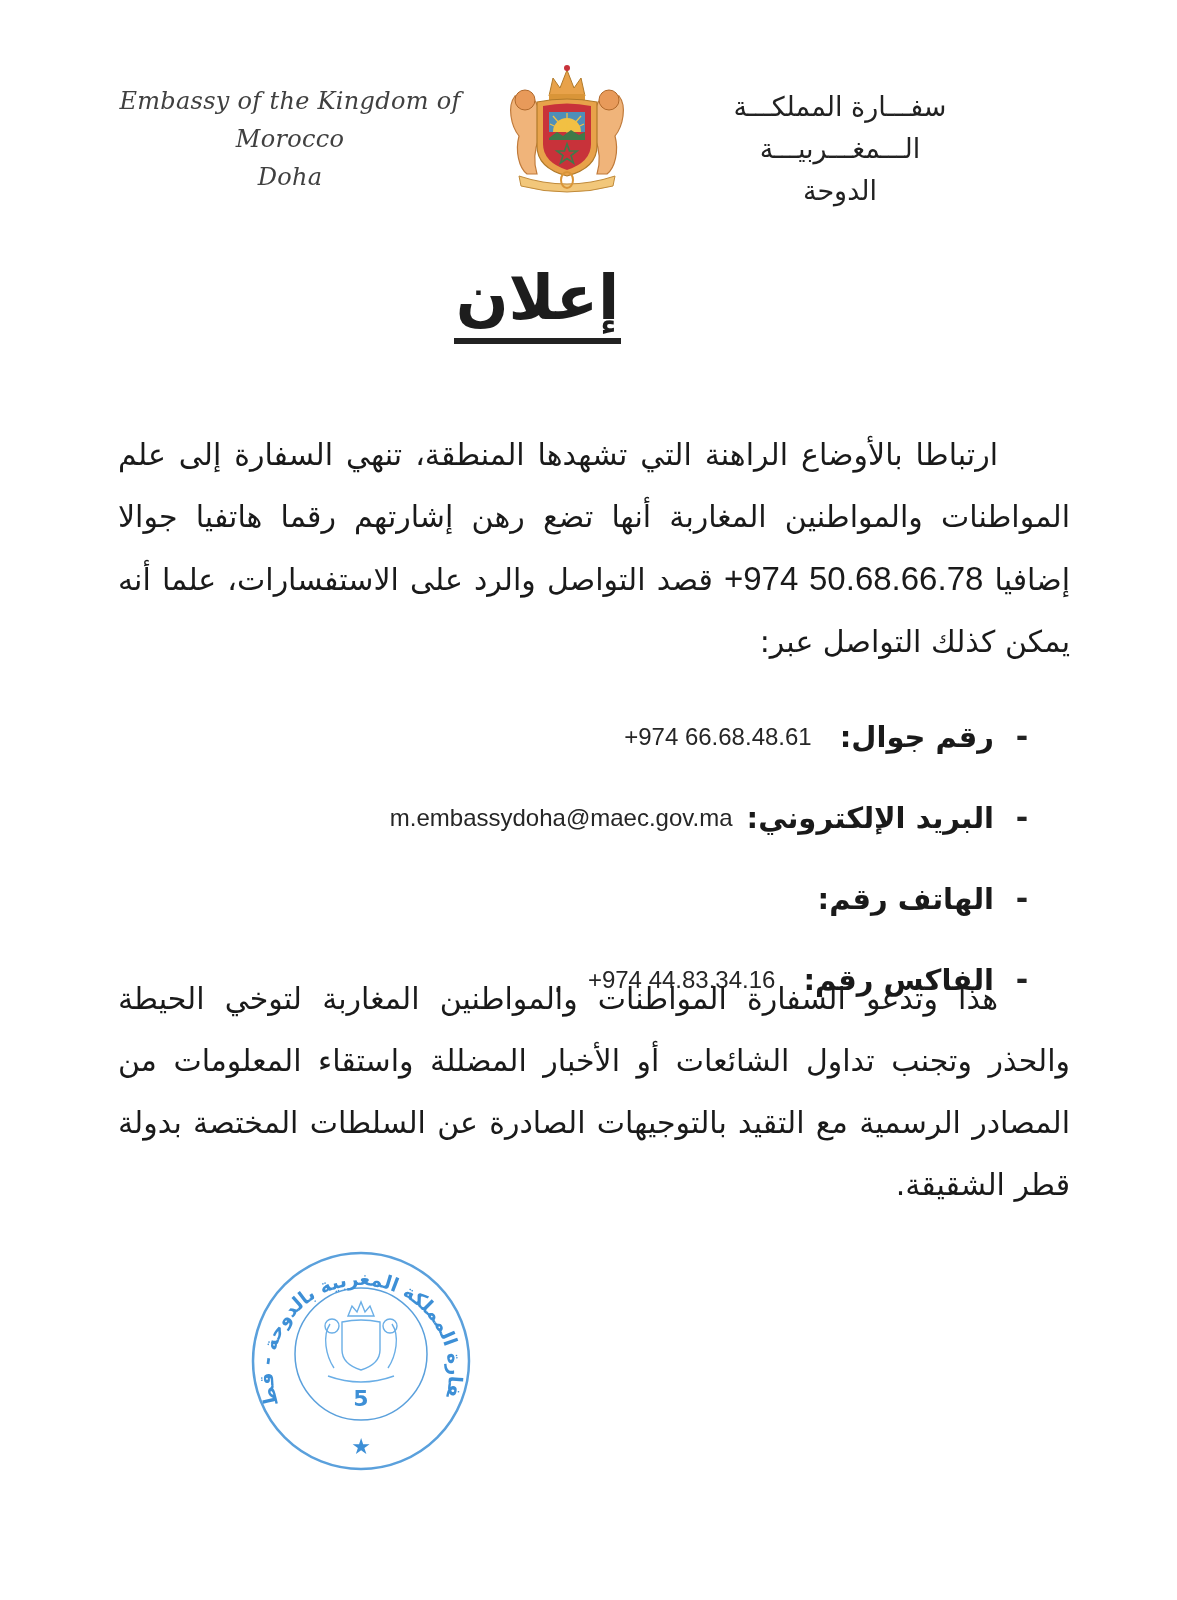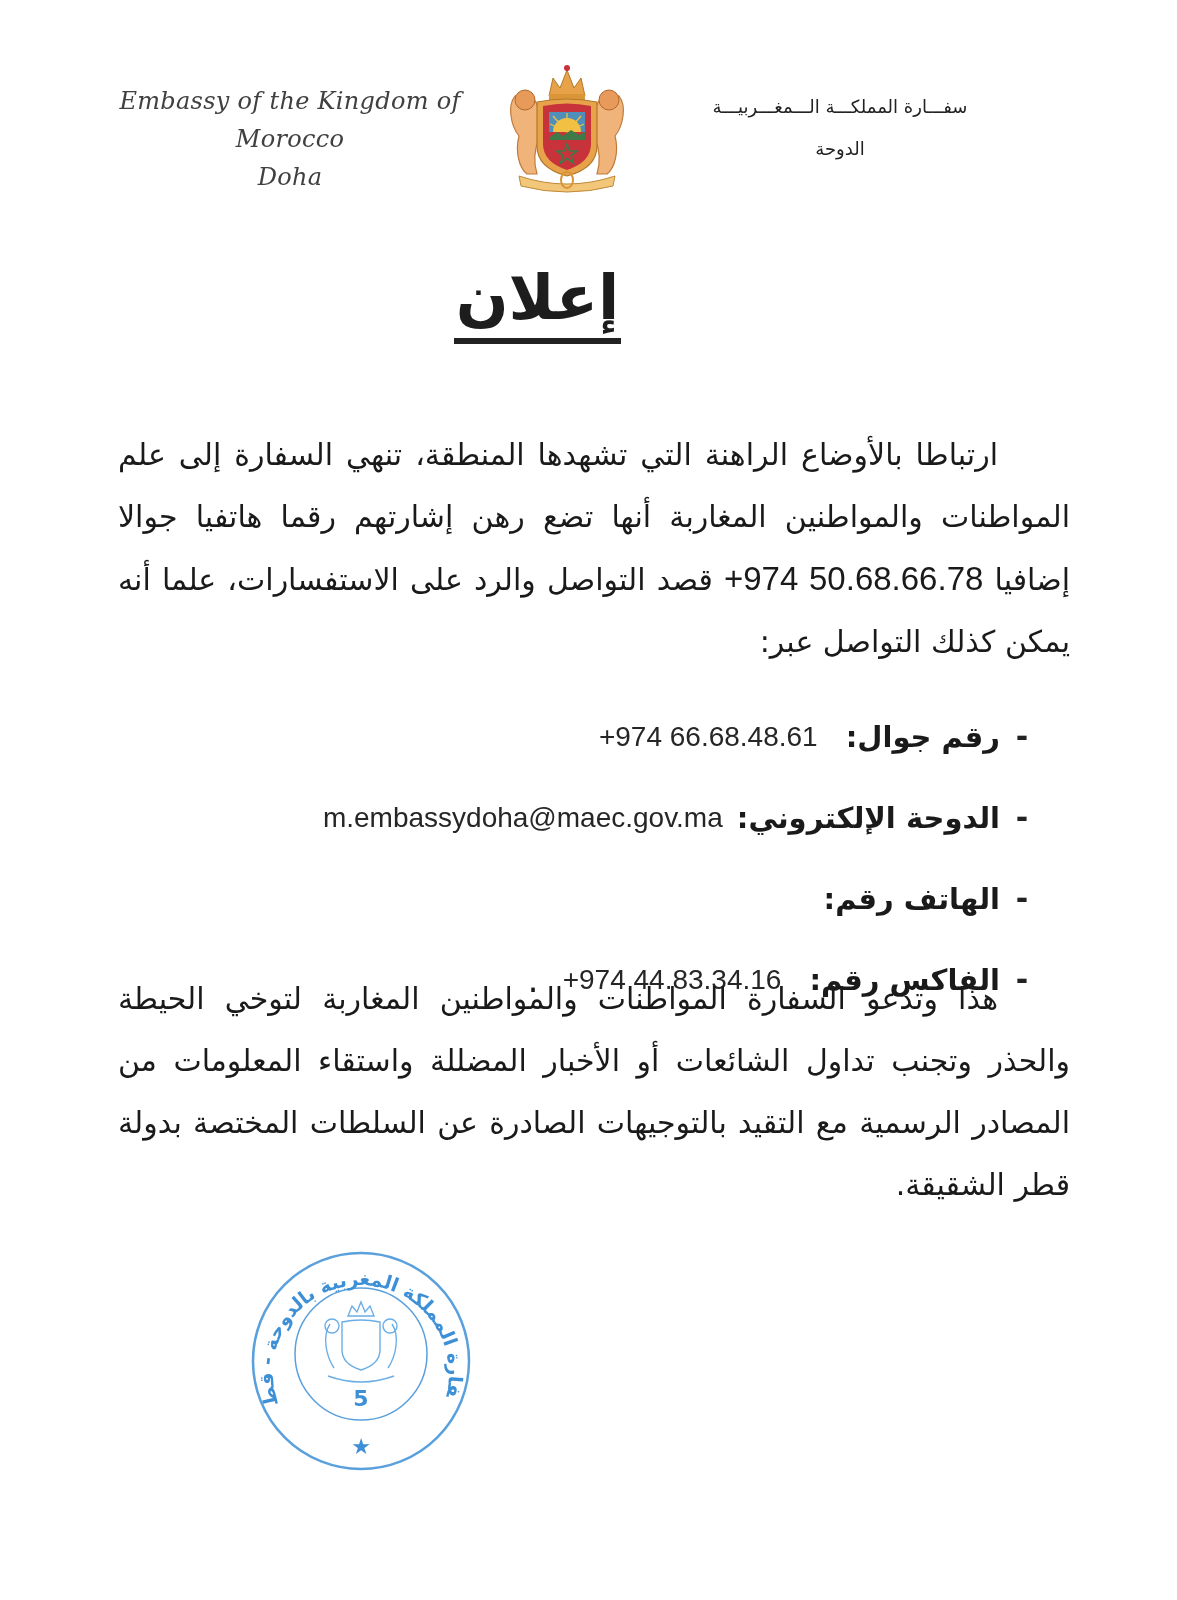--- a/index.html
+++ b/index.html
@@ -9,21 +9,21 @@
     font-family: "DejaVu Sans", sans-serif;
   }
   .letterhead-en {
     position: absolute; left: 100px; top: 82px; width: 380px; text-align: center;
     font-family: "DejaVu Serif", serif; font-style: italic; color: #404040;
     font-size: 24px; line-height: 38px; letter-spacing: 0.3px;
   }
   .letterhead-ar {
     position: absolute; left: 650px; top: 86px; width: 380px; text-align: center;
     direction: rtl; font-family: "DejaVu Sans", sans-serif; color: #222;
-    font-size: 18px; line-height: 42px; letter-spacing: 1px;
+    font-size: 27px; line-height: 42px; letter-spacing: 1px;
   }
   .emblem { position: absolute; left: 497px; top: 56px; width: 140px; height: 140px; }
   .title {
     position: absolute; left: 0; width: 1075px; top: 262px; text-align: center;
     direction: rtl;
   }
   .title span {
     display: inline-block; font-family: "DejaVu Sans", sans-serif; font-weight: bold;
     font-size: 62px; line-height: 72px; color: #1d1d1d;
     border-bottom: 6px solid #222; padding: 0 2px 4px 2px;
@@ -34,25 +34,25 @@
   }
   .para .indent { display: inline-block; width: 72px; }
   .para b { font-family: "Liberation Sans", sans-serif; font-weight: normal; font-size: 33px; }
   .p1 { top: 424px; }
   .p2 { top: 968px; }
   .list { position: absolute; left: 160px; width: 880px; top: 696px; direction: rtl; }
   .li { height: 81px; display: flex; align-items: center; direction: rtl; }
   .li .dash { width: 36px; font-size: 30px; font-weight: bold; color: #222; text-align: center; }
   .li .label {
     font-family: "DejaVu Sans", sans-serif; font-weight: bold; font-size: 29px;
-    margin-right: 4px; margin-left: 28px; color: #1a1a1a;
+    margin-right: 10px; margin-left: 28px; color: #1a1a1a;
   }
   .li .value {
     direction: ltr; unicode-bidi: embed; font-family: "Liberation Sans", sans-serif;
-    font-size: 28px; color: #262626;
+    font-size: 24px; color: #262626;
   }
   .li .trail { font-size: 35px; margin-right: 24px; }
   .stamp { position: absolute; left: 246px; top: 1246px; width: 230px; height: 230px; }
 </style>
 </head>
 <body>
 
 <div class="letterhead-en">
   <div>Embassy of the Kingdom of Morocco</div>
   <div>Doha</div>
@@ -107,21 +107,21 @@
 </div>
 
 <div class="list">
   <div class="li">
     <span class="dash">-</span>
     <span class="label">رقم جوال:</span>
     <span class="value">+974 66.68.48.61</span>
   </div>
   <div class="li">
     <span class="dash">-</span>
-    <span class="label" style="margin-left:14px">الدوحة الإلكتروني:</span>
+    <span class="label" style="margin-left:14px">البريد الإلكتروني:</span>
     <span class="value">m.embassydoha@maec.gov.ma</span>
   </div>
   <div class="li">
     <span class="dash">-</span>
     <span class="label">الهاتف رقم:</span>
   </div>
   <div class="li">
     <span class="dash">-</span>
     <span class="label">الفاكس رقم:</span>
     <span class="value">+974 44.83.34.16</span>

